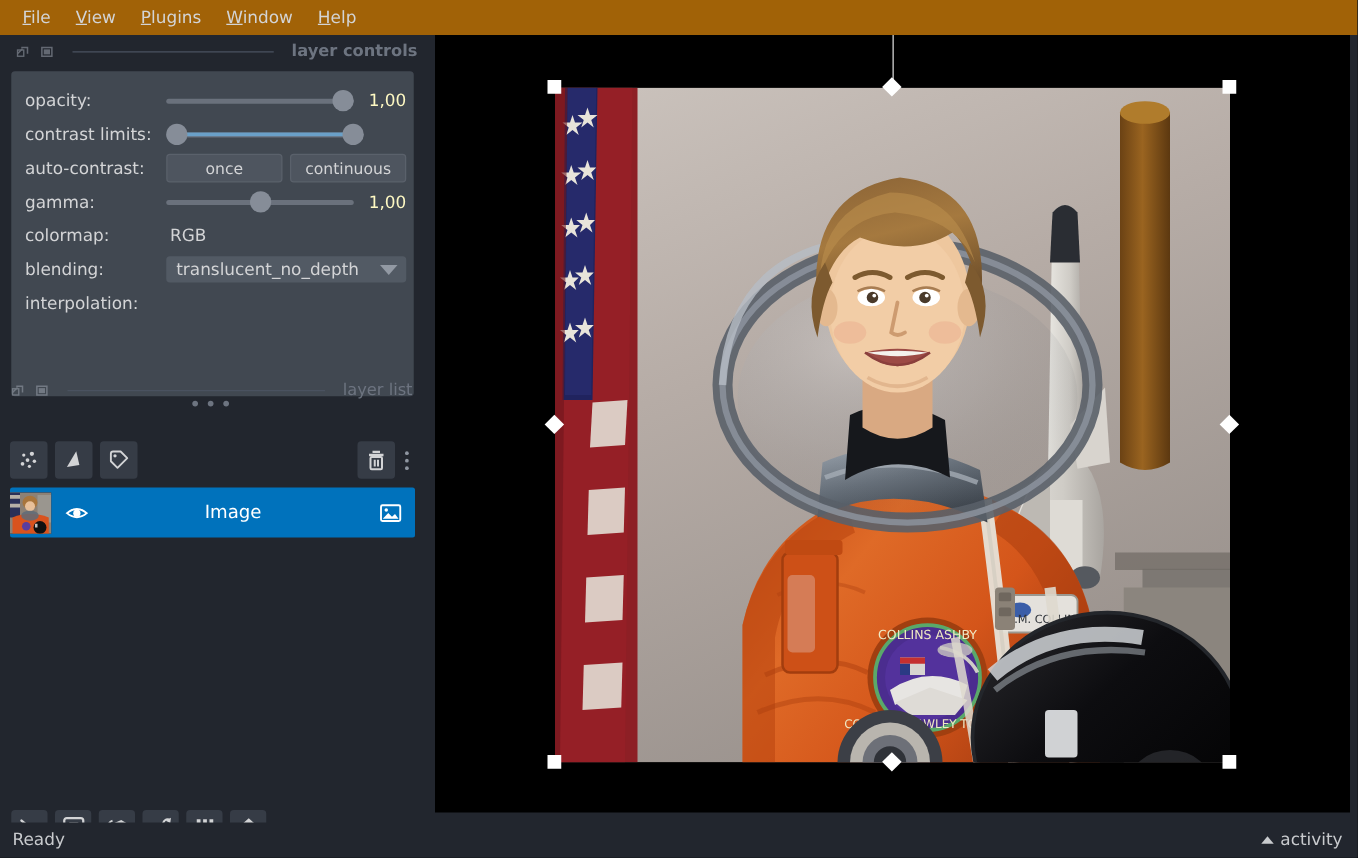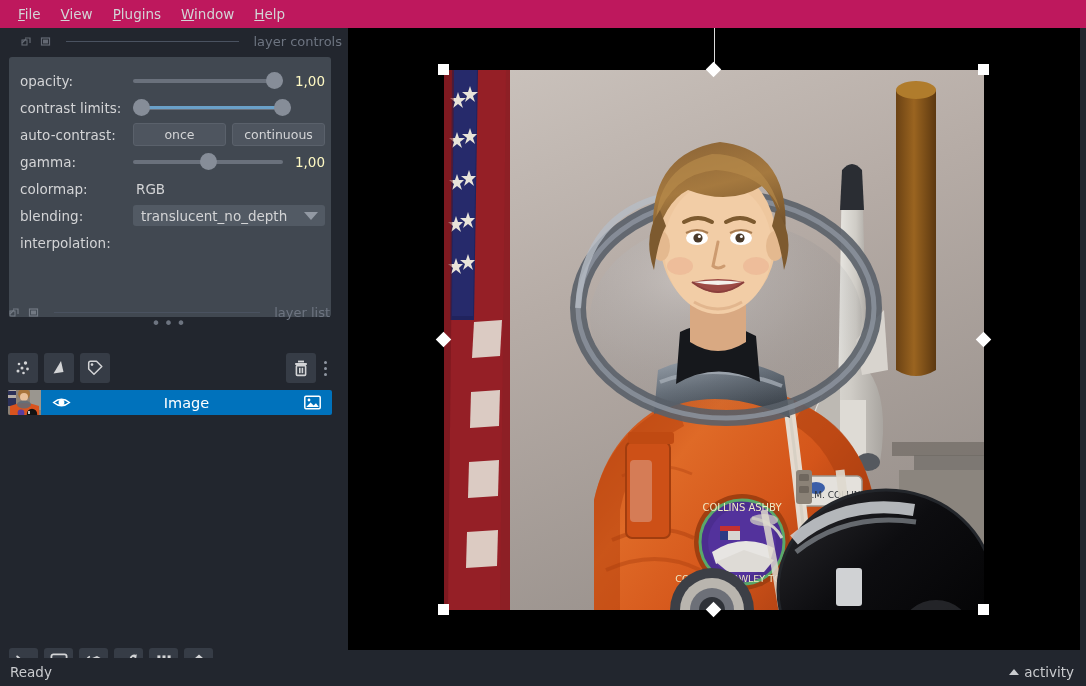--- a/index.html
+++ b/index.html
@@ -9,21 +9,21 @@
     overflow: hidden;
     background: #22262e;
     font-family: "DejaVu Sans", "Liberation Sans", sans-serif;
     color: #d3d4d6;
   }
   #app { position: relative; width: 1086px; height: 686px; }
 
   
   #menubar {
     position: absolute; left: 0; top: 0; width: 1086px; height: 28px;
-    background: #be185d; display: flex; align-items: center;
+    background: #a16207; display: flex; align-items: center;
     padding-left: 8px; gap: 0px;
   }
   .menu-item {
     font-size: 13.5px; color: #d3d4d6; padding: 3px 10px;
     line-height: 16px; cursor: default; white-space: nowrap;
   }
   .menu-item u { text-decoration: underline; }
 
   
   #leftdock {
@@ -121,21 +121,21 @@
   }
   .tb-spacer { flex: 1; }
   .kebab {
     width: 14px; height: 30px; display: flex; flex-direction: column;
     align-items: center; justify-content: center; gap: 3px; cursor: pointer;
     margin-left: 2px;
   }
   .kebab i { width: 3px; height: 3px; border-radius: 50%; background: #8f96a1; display: block; }
 
   #layer-row {
-    position: absolute; left: 8px; top: 362px; width: 324px; height: 25px;
+    position: absolute; left: 8px; top: 362px; width: 324px; height: 40px;
     display: flex; align-items: center; background: #0072bc; border-radius: 2px;
     overflow: hidden; cursor: pointer;
   }
   #layer-thumb {
     width: 33px; height: 33px; flex: none; background: #6a3a25;
     position: relative; overflow: hidden;
   }
   .eye-cell { width: 40px; display: flex; align-items: center; justify-content: center; }
   #layer-name {
     flex: 1; text-align: center; font-size: 14.5px; color: #ffffff;
@@ -198,21 +198,21 @@
   <div id="menubar">
       <div class="menu-item"><u>F</u><span>ile</span></div>
       <div class="menu-item"><u>V</u><span>iew</span></div>
       <div class="menu-item"><u>P</u><span>lugins</span></div>
       <div class="menu-item"><u>W</u><span>indow</span></div>
       <div class="menu-item"><u>H</u><span>elp</span></div>
     </div>
 
   <div id="leftdock">
 
-    <div class="dock-title-row" style="position:absolute;left:12px;top:4px;width:340px;">
+    <div class="dock-title-row" style="position:absolute;left:4px;top:4px;width:340px;font-weight:bold;">
       <div class="dock-btn">
         <svg width="11" height="11" viewBox="0 0 11 11">
             <path d="M1 7 L5 3 M4 2 L9 2 L9 7" stroke="#9aa1ac" stroke-width="1.2" fill="none"></path>
             <rect x="1" y="4" width="5" height="5" stroke="#9aa1ac" stroke-width="1.1" fill="none"></rect>
           </svg>
       </div>
       <div class="dock-btn">
         <svg width="11" height="11" viewBox="0 0 11 11">
             <rect x="1.5" y="2" width="8" height="7" stroke="#9aa1ac" stroke-width="1.2" fill="none"></rect>
             <rect x="3" y="3.5" width="5" height="4" fill="#9aa1ac"></rect>

